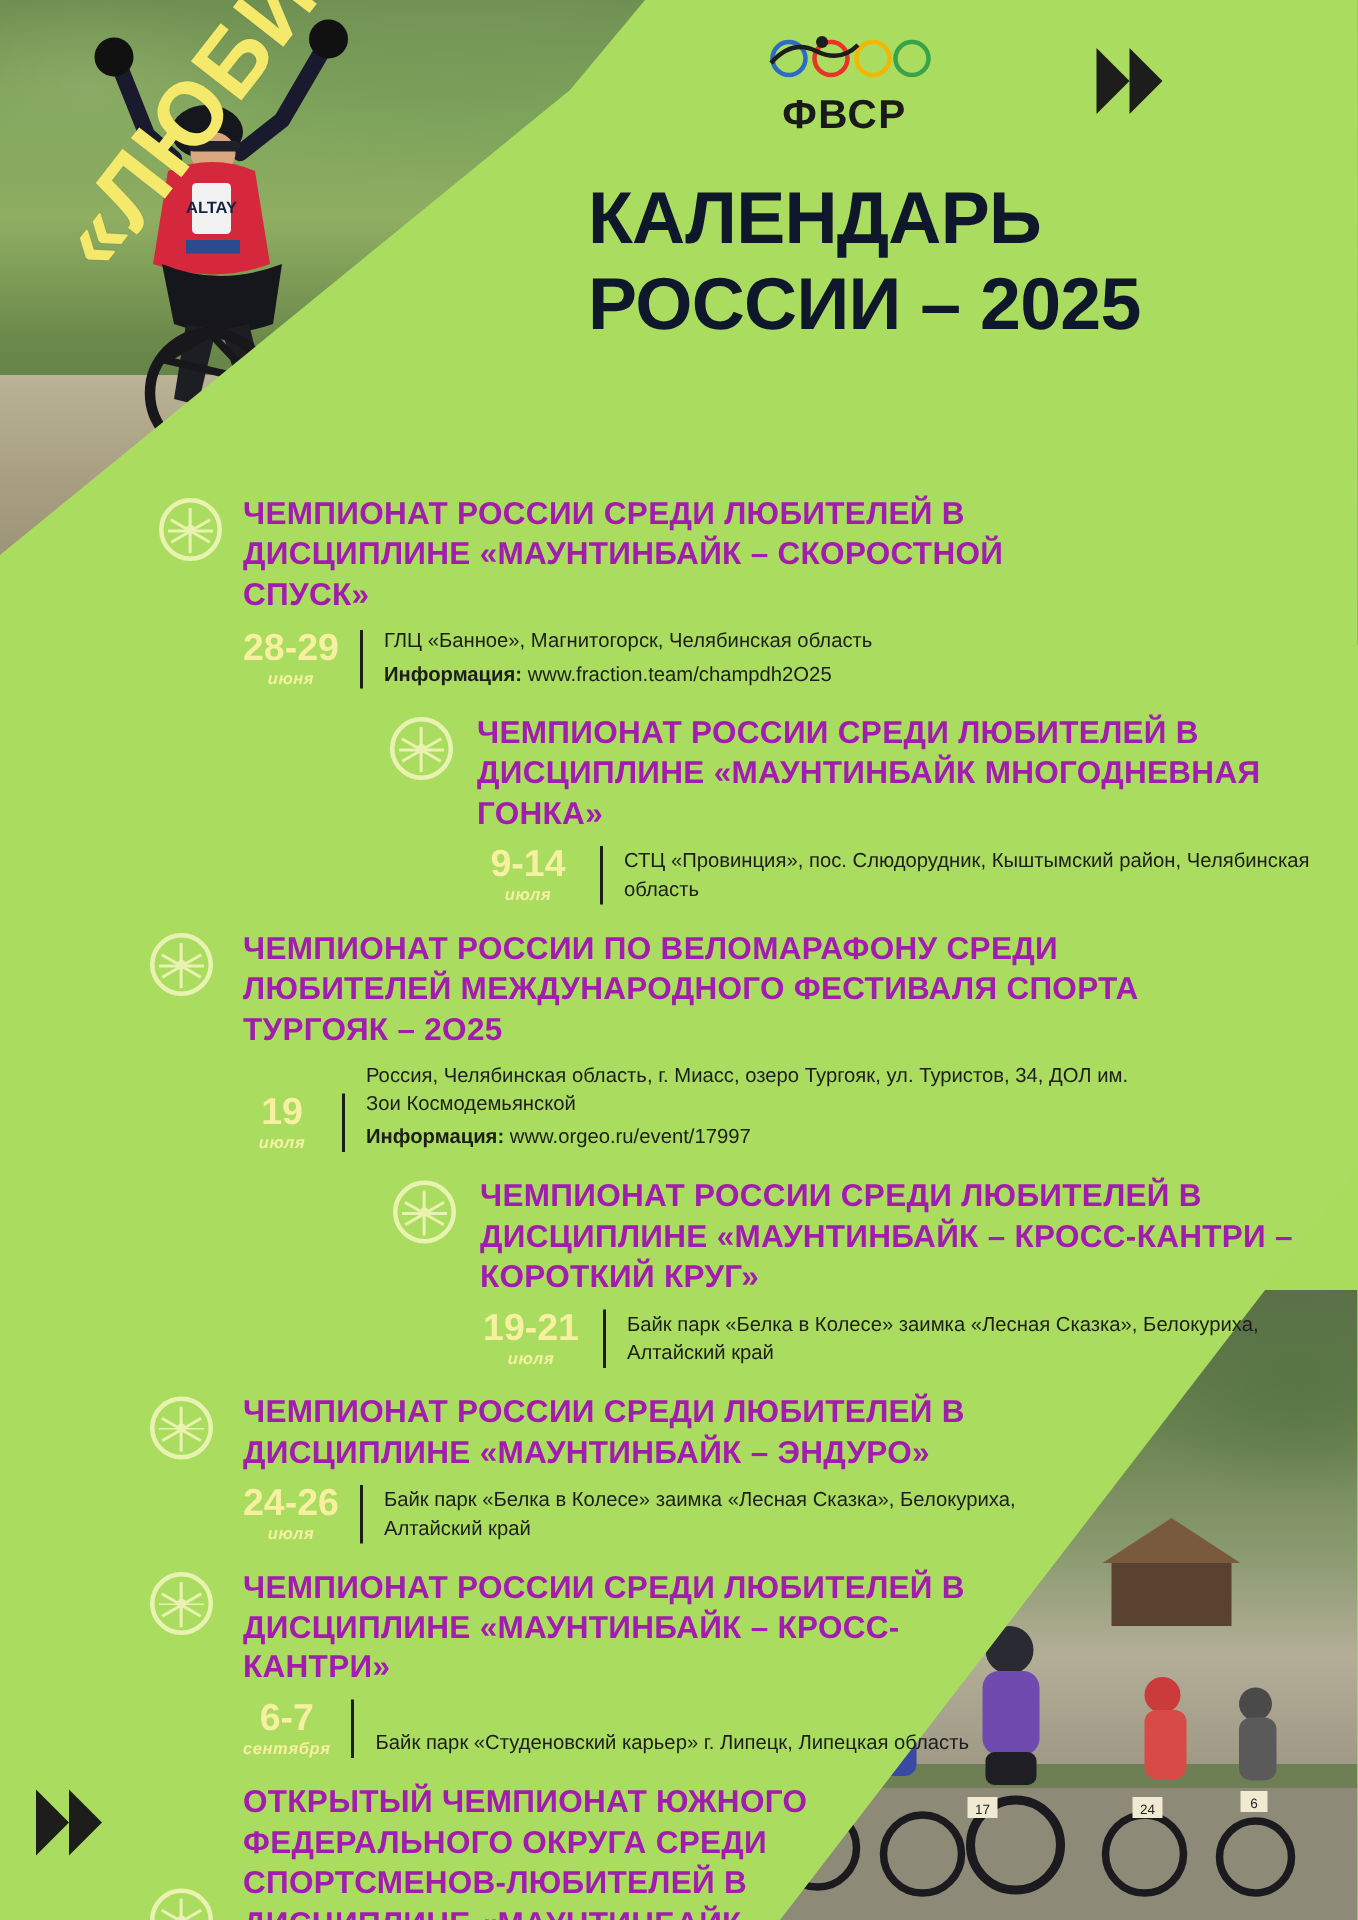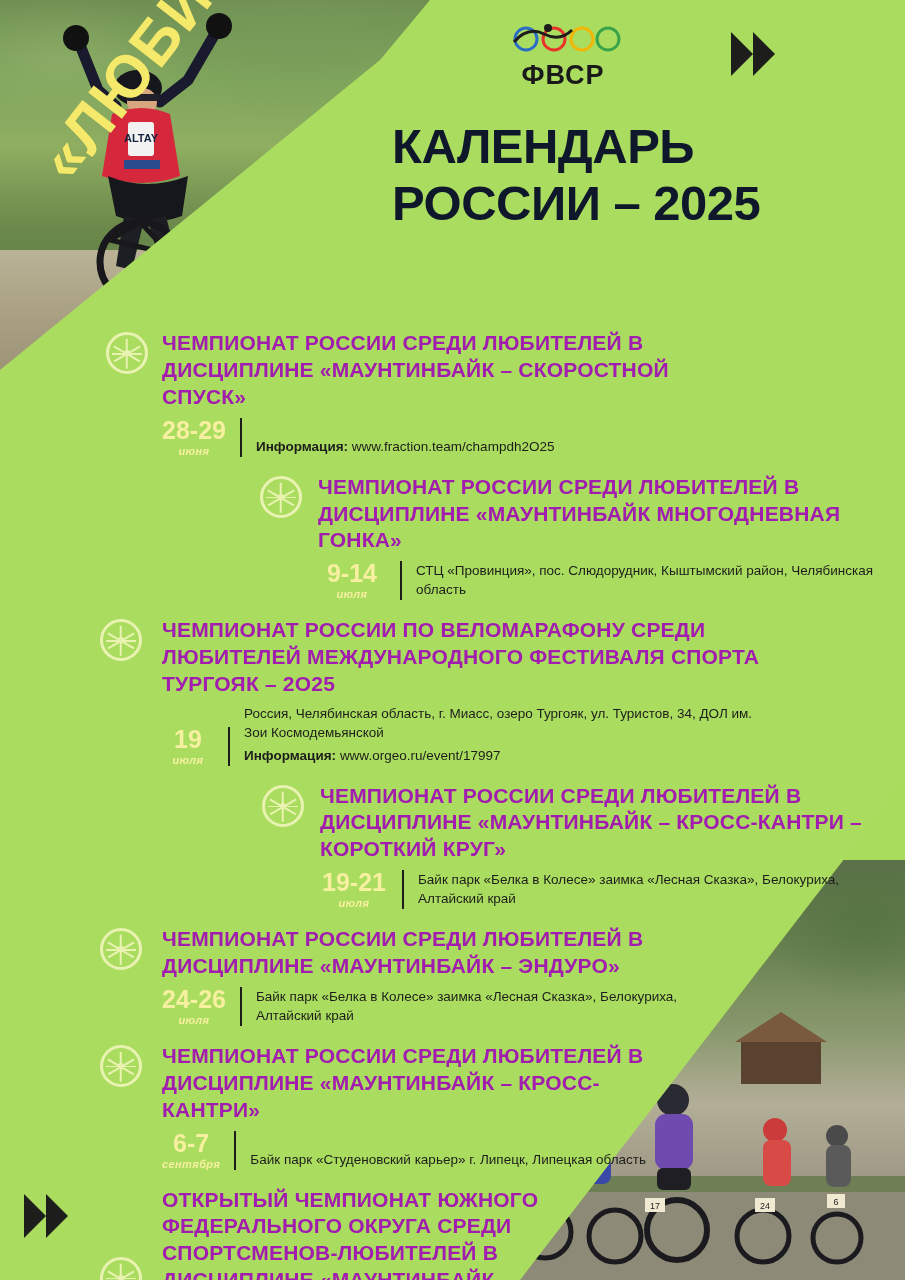--- a/index.html
+++ b/index.html
@@ -358,20 +358,21 @@
           <span class="wheel-i b"></span>
           <span class="wheel-hub"></span>
         </div>
       <div class="title">ЧЕМПИОНАТ РОССИИ СРЕДИ ЛЮБИТЕЛЕЙ В ДИСЦИПЛИНЕ «МАУНТИНБАЙК – СКОРОСТНОЙ СПУСК»</div>
       <div class="row">
         <div class="date">
           <div class="date-d">28-29</div>
           <div class="date-m">июня</div>
         </div>
         <div class="place">
+          <div>ГЛЦ «Банное», Магнитогорск, Челябинская область</div>
           <div class="info">
             <b>Информация:</b>
             <span>www.fraction.team/champdh2O25</span>
           </div>
         </div>
       </div>
     </div>
   </div>
 
   <div class="event" id="ev1">

